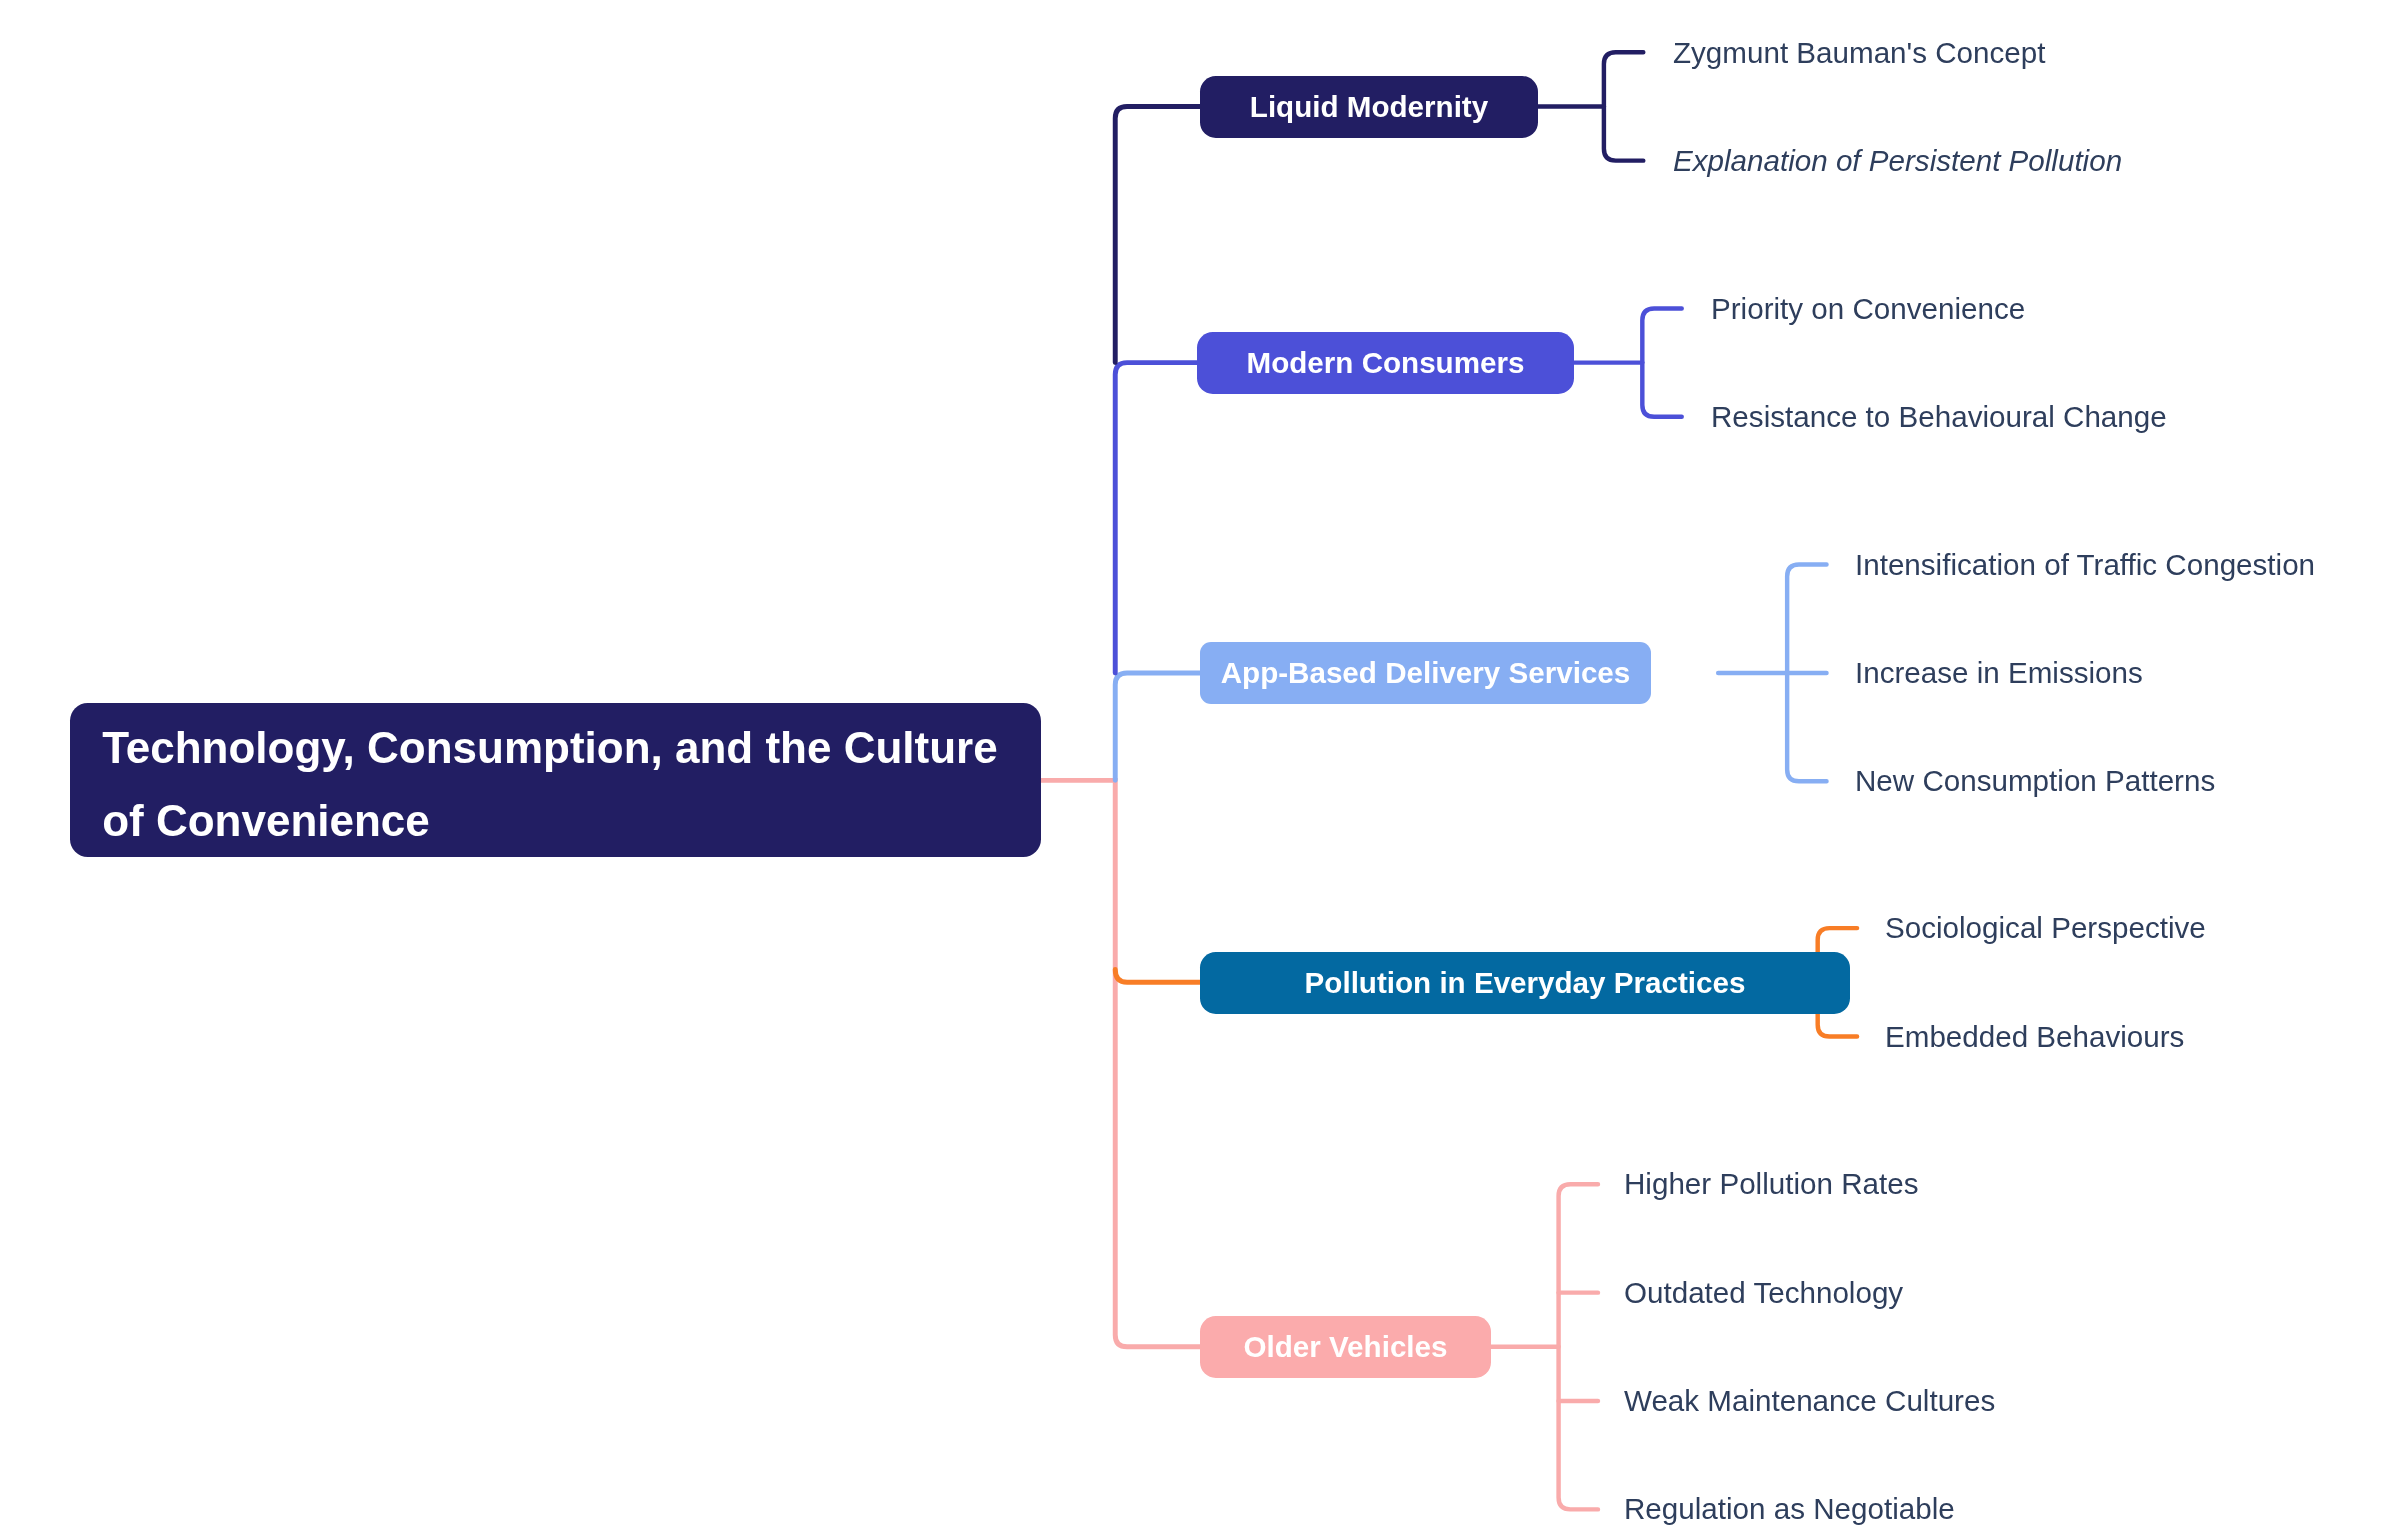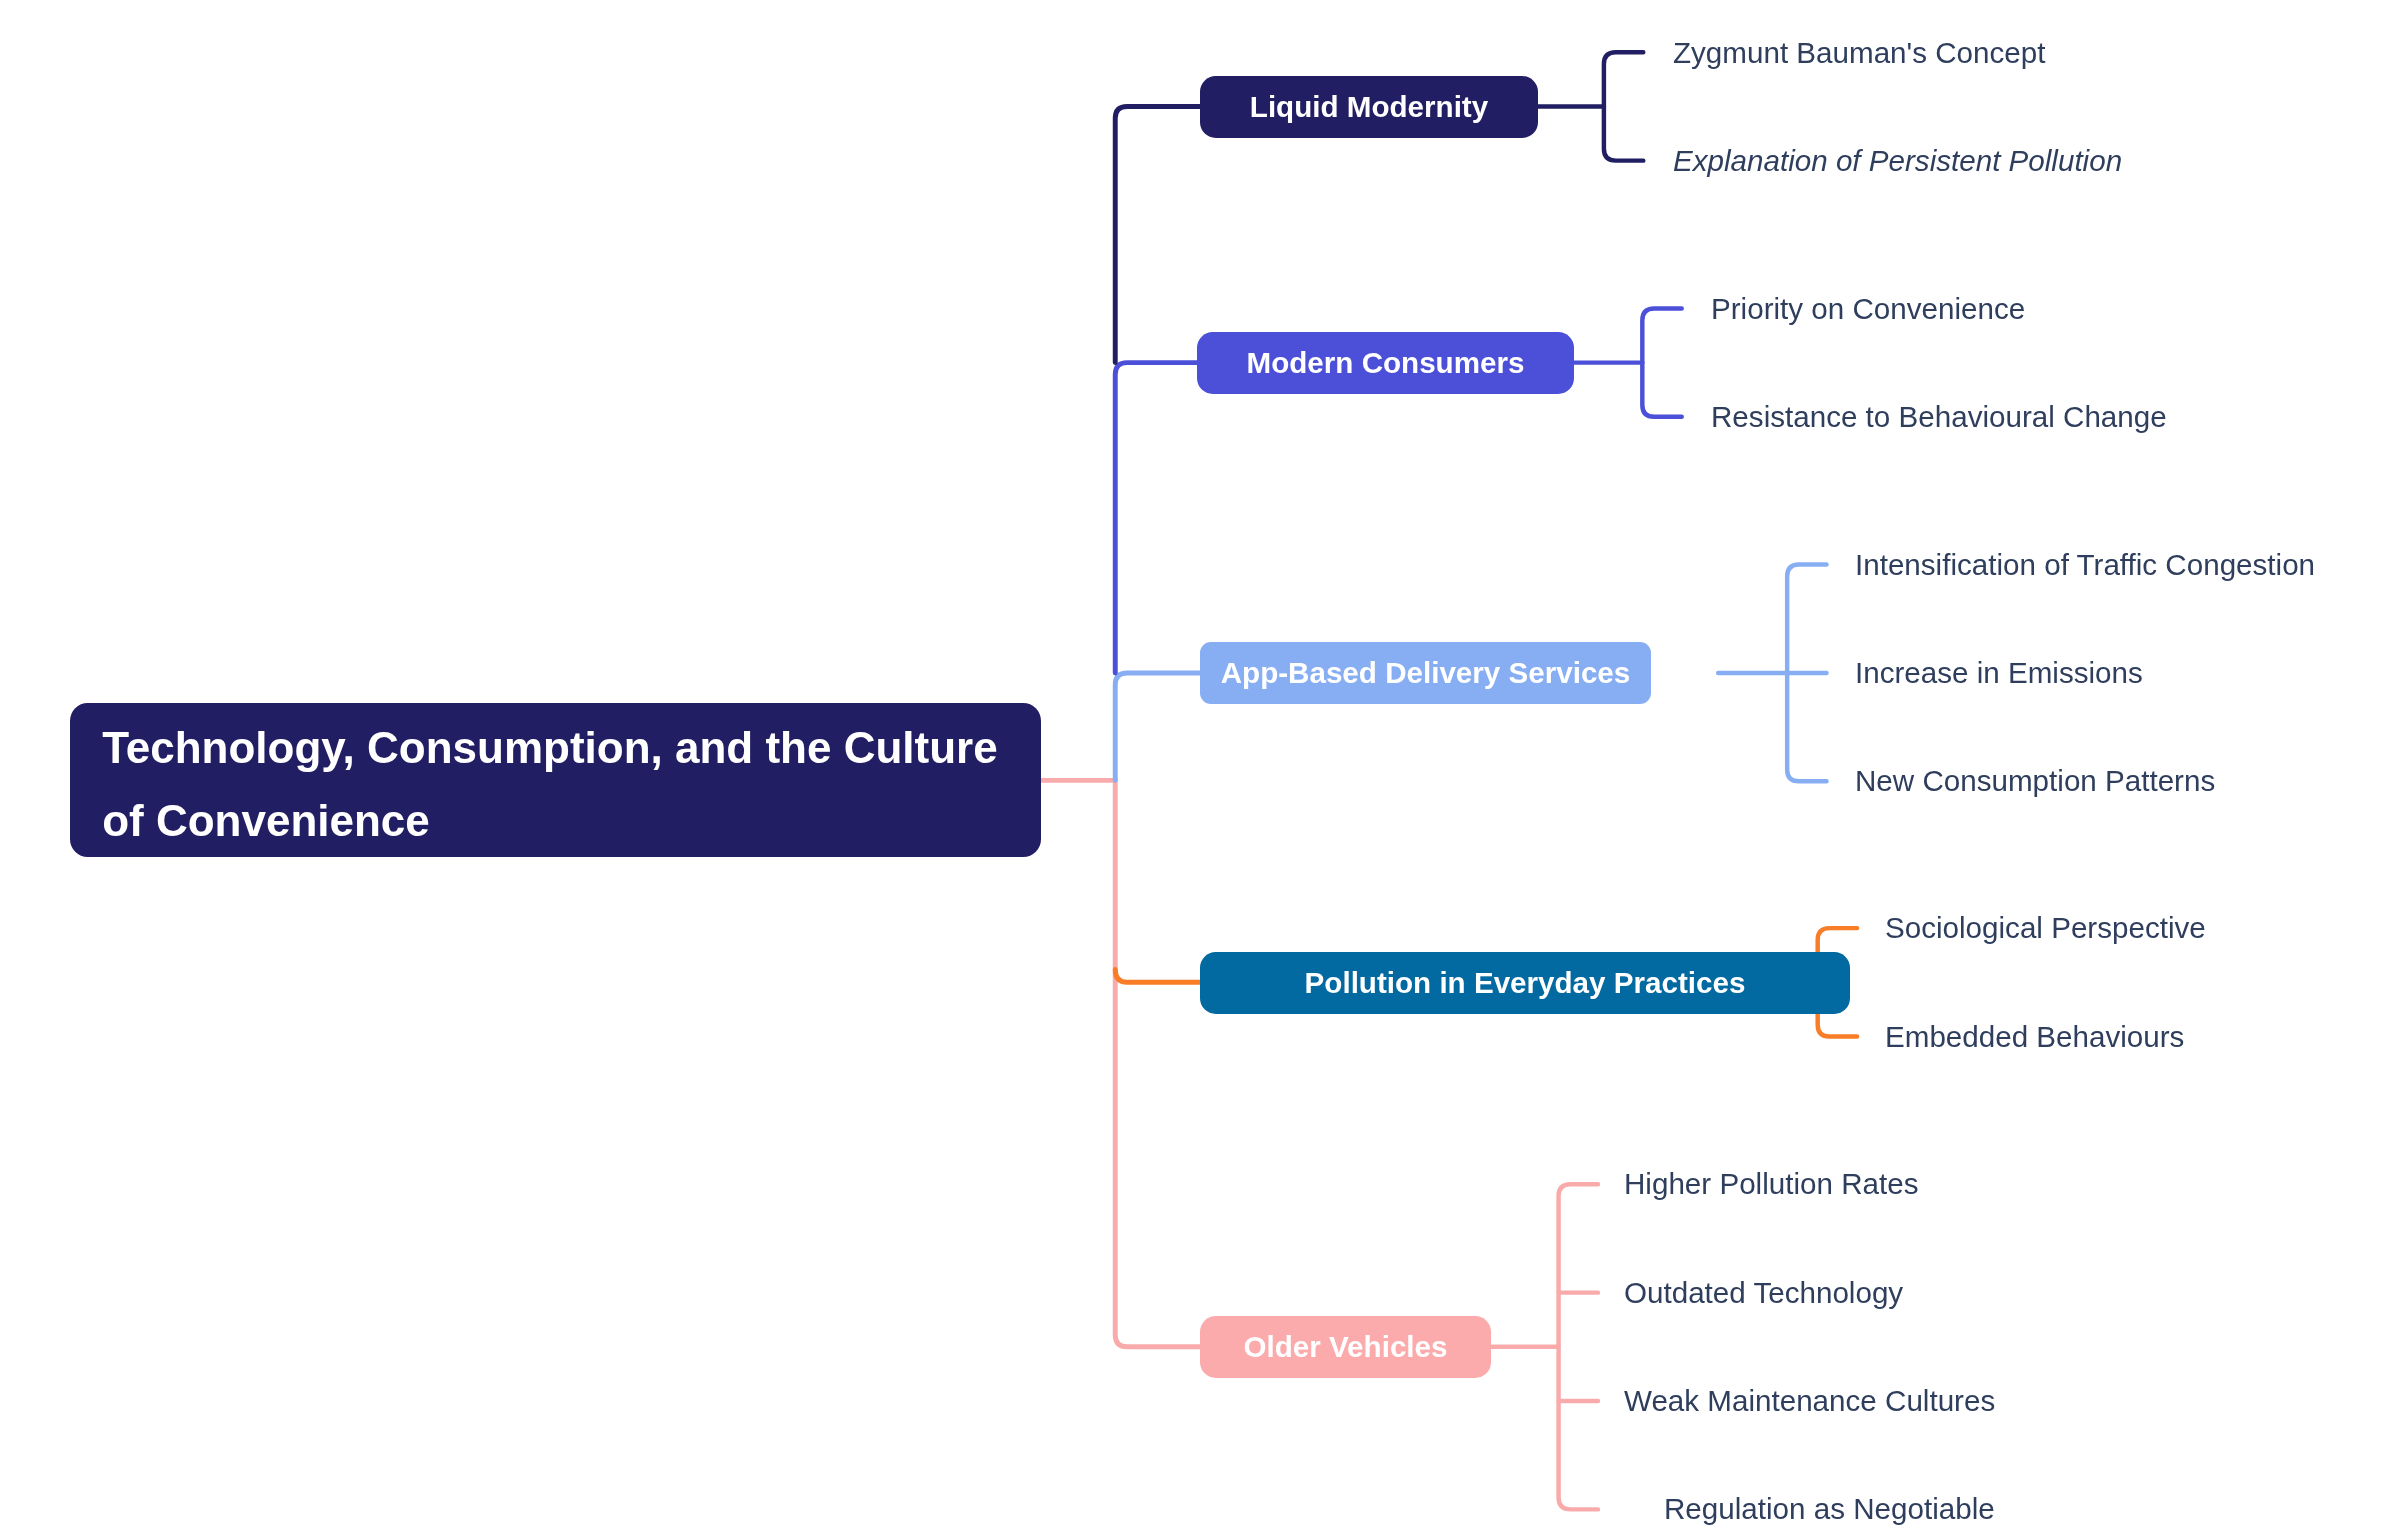--- a/index.html
+++ b/index.html
@@ -80,21 +80,21 @@
   .c-app-0 { left: 1855px; top:  545px; }
   .c-app-1 { left: 1855px; top:  653px; }
   .c-app-2 { left: 1855px; top:  761px; }
   
   .c-pol-0 { left: 1885px; top:  908px; }
   .c-pol-1 { left: 1885px; top: 1017px; }
   
   .c-old-0 { left: 1624px; top: 1164px; }
   .c-old-1 { left: 1624px; top: 1273px; }
   .c-old-2 { left: 1624px; top: 1381px; }
-  .c-old-3 { left: 1624px; top: 1489px; margin-left: 40px; }
+  .c-old-3 { left: 1624px; top: 1489px; }
 </style>
 </head>
 <body>
 
 <div class="canvas">
 
   <svg class="connectors" viewBox="0 0 2432 1563" xmlns="http://www.w3.org/2000/svg" fill="none">
 
     <path d="M 1008 792 H 1132 V 1355 Q 1132 1367 1144 1367 H 1218" stroke="#f9abab" stroke-width="5" stroke-linecap="round"></path>
 

